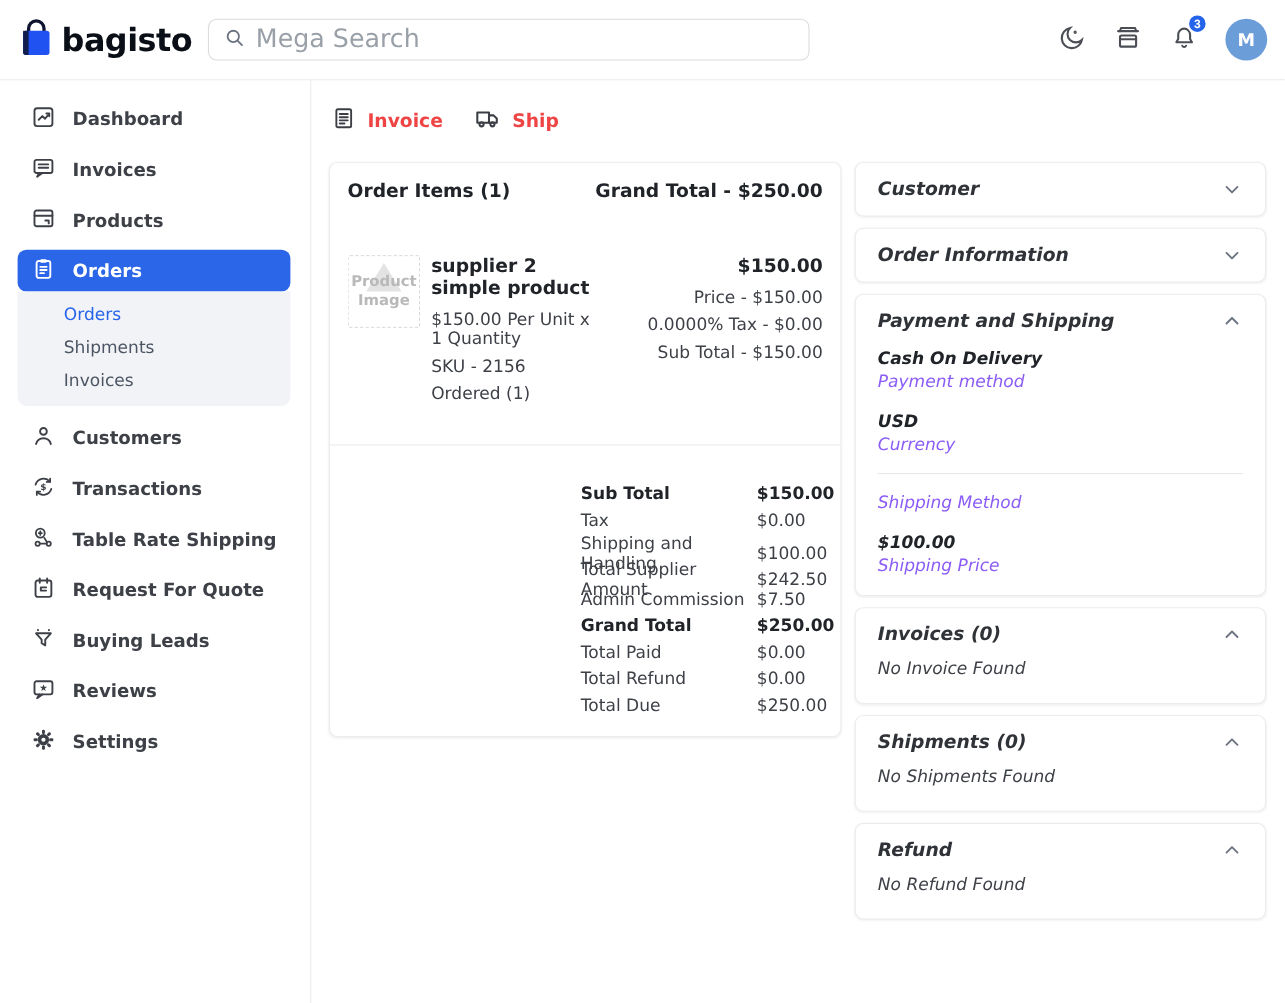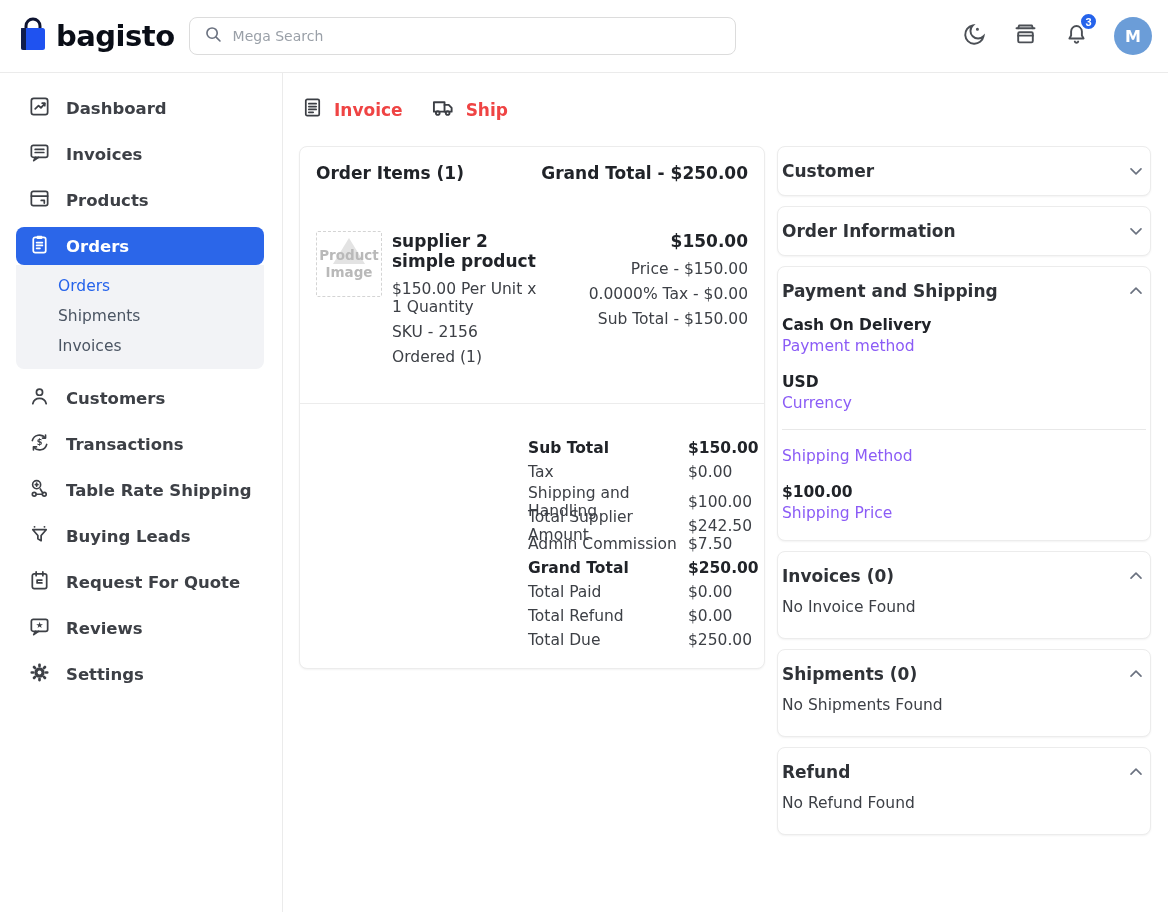--- a/index.html
+++ b/index.html
@@ -6,21 +6,21 @@
   html,body { width:1168px; height:912px; overflow:hidden; background:#fff;
     font-family:"DejaVu Sans","Liberation Sans",sans-serif; color:#3d4046; }
 
   
   .topbar { height:73px; display:flex; align-items:center; padding:0 16px;
     border-bottom:1px solid #ebebeb; background:#fff; }
   .logo { display:flex; align-items:center; gap:6px; cursor:pointer; }
   .logo-text { font-size:29px; font-weight:800; color:#0a0e17; letter-spacing:-0.5px; }
   .search-box { margin-left:14px; width:547px; height:38px; border:1px solid #dcdcdc;
     border-radius:8px; display:flex; align-items:center; gap:9px; padding:0 12px; background:#fff; }
-  .search-box input { border:none; outline:none; flex:1; font-size:14px; color:#4d7c0f;
+  .search-box input { border:none; outline:none; flex:1; font-size:23px; color:#4d7c0f;
     font-family:inherit; background:transparent; }
   .search-box input::placeholder { color:#9aa0a8; }
   .topbar-right { margin-left:auto; display:flex; align-items:center; gap:24px; }
   .icon-btn { background:none; border:none; cursor:pointer; color:#4b4f55; display:flex;
     align-items:center; padding:0; position:relative; }
   .badge { position:absolute; top:-9px; right:-8px; min-width:19px; height:19px;
     background:#2563eb; color:#fff; border-radius:50%; font-size:11px; font-weight:700;
     display:flex; align-items:center; justify-content:center; border:2px solid #fff; }
   .avatar { width:38px; height:38px; border-radius:50%; background:#6b9dd8; color:#fff;
     font-weight:700; font-size:16px; display:flex; align-items:center; justify-content:center;
@@ -72,21 +72,21 @@
   .price-bold { font-size:17px; font-weight:700; color:#202328; margin-bottom:9px; }
   .price-line { font-size:15.5px; color:#3d4046; margin-bottom:7px; }
   .card-divider { border:none; border-top:1px solid #ececec; margin:30px -16px 32px; }
   .totals { margin-left:212px; }
   .trow { display:grid; grid-template-columns:160px 1fr; height:24px; align-items:center;
     font-size:15.5px; color:#3d4046; }
   .trow.bold { font-weight:700; color:#202328; }
 
   
   .right-col { width:374px; display:flex; flex-direction:column; gap:10px; }
-  .panel { padding:14px 4px; }
+  .panel { padding:14px 20px;font-style:italic; }
   .panel-header { display:flex; justify-content:space-between; align-items:center;
     cursor:pointer; }
   .panel-title { font-size:17px; font-weight:700; color:#2f3237; }
   .chev { color:#6b7280; display:flex; }
   .panel-body { padding-top:14px; }
   .pair { margin-bottom:17px; }
   .pair-value { font-size:15.5px; font-weight:700; color:#202328; line-height:1.3; }
   .pair-label { font-size:15.5px; color:#8b5cf6; margin-top:2px; }
   .panel-hr { border:none; border-top:1px solid #e8e8e8; margin:16px 0 17px; }
   .empty-text { font-size:15.5px; color:#3d4046; padding:12px 0 8px; }
@@ -240,37 +240,37 @@
             <circle cx="17" cy="18" r="2"></circle>
           <path d="M8.5 18h6.5"></path>
         </svg>
       </span>
       <span>Table Rate Shipping</span>
     </div>
 
     <div class="nav-item">
       <span>
         <svg width="23" height="23" viewBox="0 0 24 24" fill="none" stroke="currentColor" stroke-width="1.8" stroke-linecap="round" stroke-linejoin="round">
+          <rect x="4.5" y="5" width="15" height="15.5" rx="2"></rect>
+          <path d="M8.5 3v4M15.5 3v4"></path>
+          <path d="M9.5 11.5h5M9.5 14.5h5M9.5 11.5v3"></path>
+        </svg>
+      </span>
+      <span>Request For Quote</span>
+    </div>
+
+    <div class="nav-item">
+      <span>
+        <svg width="23" height="23" viewBox="0 0 24 24" fill="none" stroke="currentColor" stroke-width="1.8" stroke-linecap="round" stroke-linejoin="round">
           <circle cx="6.8" cy="4" r="1" fill="currentColor" stroke="none"></circle>
           <circle cx="17.2" cy="4" r="1" fill="currentColor" stroke="none"></circle>
           <path d="M5 7h14l-5.3 6v5.5l-3.4-2v-3.5L5 7z"></path>
         </svg>
       </span>
       <span>Buying Leads</span>
-    </div>
-
-    <div class="nav-item">
-      <span>
-        <svg width="23" height="23" viewBox="0 0 24 24" fill="none" stroke="currentColor" stroke-width="1.8" stroke-linecap="round" stroke-linejoin="round">
-          <rect x="4.5" y="5" width="15" height="15.5" rx="2"></rect>
-          <path d="M8.5 3v4M15.5 3v4"></path>
-          <path d="M9.5 11.5h5M9.5 14.5h5M9.5 11.5v3"></path>
-        </svg>
-      </span>
-      <span>Request For Quote</span>
     </div>
 
     <div class="nav-item">
       <span>
         <svg width="23" height="23" viewBox="0 0 24 24" fill="none" stroke="currentColor" stroke-width="1.8" stroke-linecap="round" stroke-linejoin="round">
           <rect x="3.5" y="4.5" width="17" height="12.5" rx="2"></rect>
           <path d="M8 17l-2 3.5 5-3.5"></path>
           <text x="12" y="13.8" font-size="9" fill="currentColor" stroke="none" text-anchor="middle" font-family="inherit">★</text>
         </svg>
       </span>

